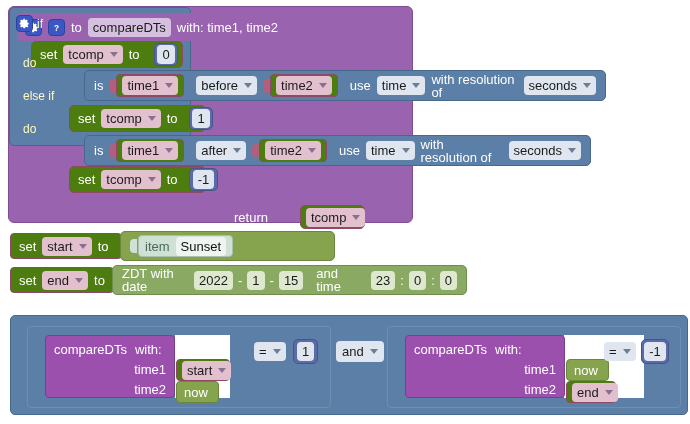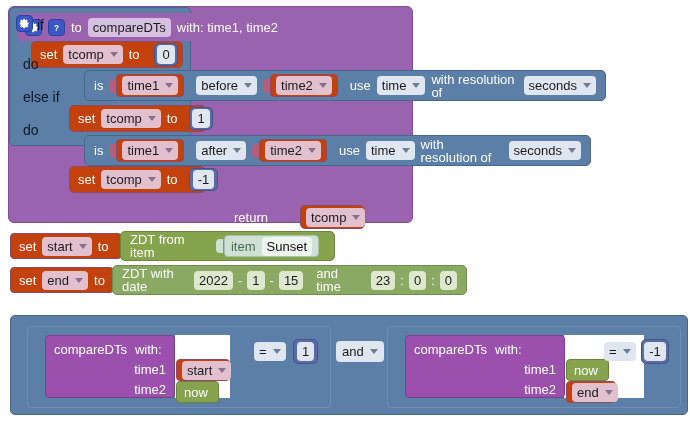--- a/index.html
+++ b/index.html
@@ -19,21 +19,21 @@
   }
 
   
   .blk {
     position: absolute;
     box-sizing: border-box;
     border-radius: 5px;
     display: flex;
     align-items: center;
   }
-  .c-var     { background:#c2410c; border:1px solid #8e4a64; }
+  .c-var     { background:#4d7c0f; border:1px solid #8e4a64; }
   .c-ctrl    { background:#5b7fa6; border:1px solid #47688b;align-items:center; }
   .c-num     { background:#5b6ba8; border:1px solid #46548a; }
   .c-green   { background:#86a34e; border:1px solid #6c853e; }
   .c-date    { background:#8aaa63; border:1px solid #6f8c4c; }
   .c-item    { background:#cfe0d4; border:1px solid #aabfae; }
   .c-logic   { background:#5b7fa6; border:1px solid #47688b; }
   .c-call    { background:#9b50ad; border:1px solid #7c3d8c; }
 
   
   .lbl  { color:#ffffff; font-size:13px; line-height:1; }
@@ -105,21 +105,21 @@
     padding:0 8px; gap:6px;
   }
   #num0 { left:145px; top:36px; width:24px; height:23px; justify-content:center; }
 
   
   #if-ctrl {
     left:28px; top:60px; width:180px; height:137px;
     background:#5b7fa6; border:1px solid #47688b;
     border-radius:5px; display:block;
   }
-  .ctrl-label { position:absolute; color:#0f172a; font-size:14px;text-align:center; }
+  .ctrl-label { position:absolute; color:#fef9c3; font-size:12px;text-align:center; }
 </style>
 </head>
 <body>
 
 <div class="blk" id="proc-def">
 
   <div id="proc-header">
     <span class="icon-btn">
       <svg width="11" height="11" viewBox="0 0 16 16">
         <path fill="#ffffff" d="M8 5.2a2.8 2.8 0 100 5.6 2.8 2.8 0 000-5.6zm0 4.1a1.3 1.3 0 110-2.6 1.3 1.3 0 010 2.6z"></path>
@@ -262,21 +262,20 @@
 
 <div class="blk c-var" style="left:10px;top:233px;width:112px;height:26px;padding:0 8px;gap:6px;border-radius:4px;">
   <span class="lbl">set</span>
   <span class="field f-pinkish">
     <span>start</span>
     <i class="caret caret-d"></i>
   </span>
   <span class="lbl">to</span>
 </div>
 <div class="blk c-green" style="left:120px;top:231px;width:215px;height:30px;padding:0 9px;gap:7px;">
-  <span class="lbl">ZDT from item</span>
   <span class="notch" style="background:#cfe0d4;"></span>
   <span class="blk c-item" style="position:relative;left:-6px;height:22px;padding:0 6px;gap:6px;border-radius:4px;">
     <span class="lbl-dark" style="color:#4c6b56;">item</span>
     <span class="field f-mint">Sunset</span>
   </span>
 </div>
 
 <div class="blk c-var" style="left:10px;top:267px;width:104px;height:26px;padding:0 8px;gap:6px;border-radius:4px;">
   <span class="lbl">set</span>
   <span class="field f-pinkish">

